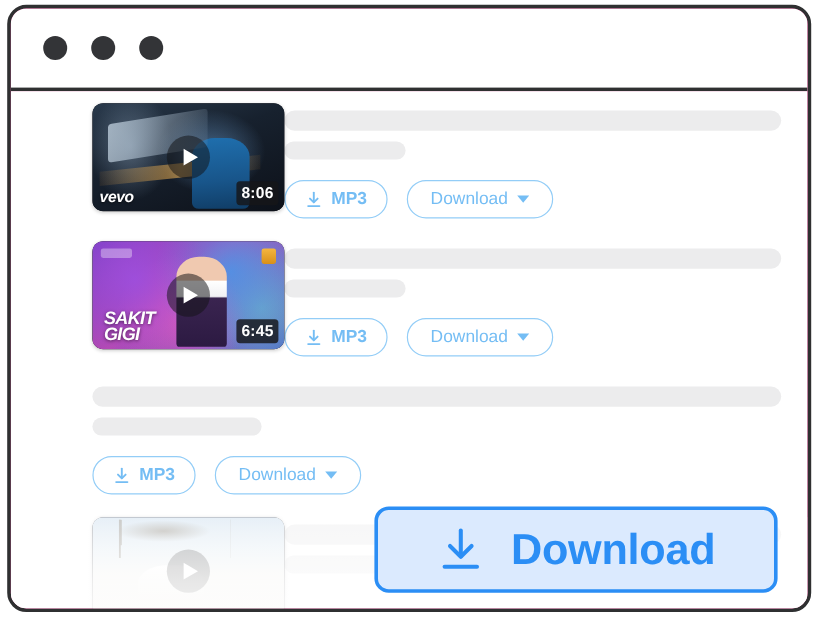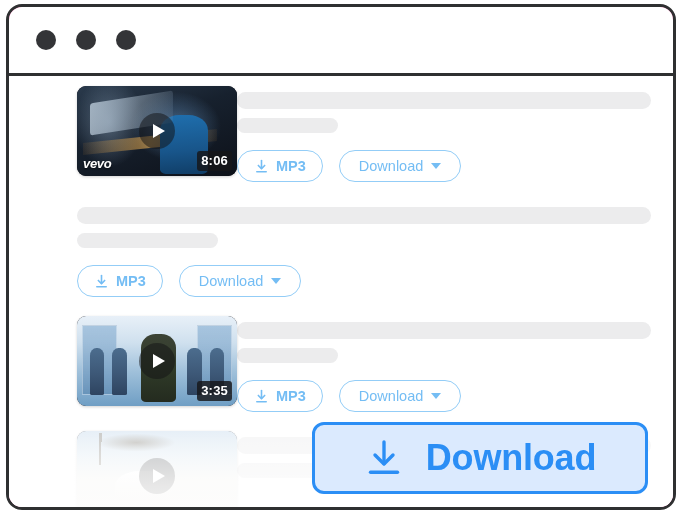--- a/index.html
+++ b/index.html
@@ -404,20 +404,32 @@
               </button>
               <button class="btn btn-dl">
                 <span>Download</span>
                 <span class="chev"></span>
               </button>
             </div>
           </div>
         </div>
 
         <div class="video-row">
+          <div class="thumb">
+            <div class="thumb-art art-2">
+              <div class="art-2-figure"></div>
+              <div class="art-2-logo"></div>
+              <div class="art-2-badge"></div>
+              <div class="art-2-txt">SAKIT<br>GIGI</div>
+            </div>
+            <div class="play-btn">
+              <div class="play-tri"></div>
+            </div>
+            <div class="duration">6:45</div>
+          </div>
           <div class="row-meta">
             <div class="skeleton skel-long"></div>
             <div class="skeleton skel-short"></div>
             <div class="btn-row">
               <button class="btn btn-mp3">
                 <svg class="dl-icon" width="15" height="15" viewBox="0 0 16 16" fill="none" stroke="#74bdf4" stroke-width="1.7" stroke-linecap="round" stroke-linejoin="round">
                   <path d="M8 1.6 V10"></path>
                     <path d="M4.6 6.9 L8 10.3 L11.4 6.9"></path>
                     <path d="M3 13.6 H13"></path>
                 </svg>
@@ -425,35 +437,20 @@
               </button>
               <button class="btn btn-dl">
                 <span>Download</span>
                 <span class="chev"></span>
               </button>
             </div>
           </div>
         </div>
 
         <div class="video-row">
-          <div class="thumb">
-            <div class="thumb-art art-3">
-              <div class="art-3-panelL"></div>
-              <div class="art-3-panelR"></div>
-              <div class="art-3-p p1"></div>
-              <div class="art-3-p p2"></div>
-              <div class="art-3-p p3"></div>
-              <div class="art-3-p p4"></div>
-              <div class="art-3-main"></div>
-            </div>
-            <div class="play-btn">
-              <div class="play-tri"></div>
-            </div>
-            <div class="duration">3:35</div>
-          </div>
           <div class="row-meta">
             <div class="skeleton skel-long"></div>
             <div class="skeleton skel-short"></div>
             <div class="btn-row">
               <button class="btn btn-mp3">
                 <svg class="dl-icon" width="15" height="15" viewBox="0 0 16 16" fill="none" stroke="#74bdf4" stroke-width="1.7" stroke-linecap="round" stroke-linejoin="round">
                   <path d="M8 1.6 V10"></path>
                     <path d="M4.6 6.9 L8 10.3 L11.4 6.9"></path>
                     <path d="M3 13.6 H13"></path>
                 </svg>

